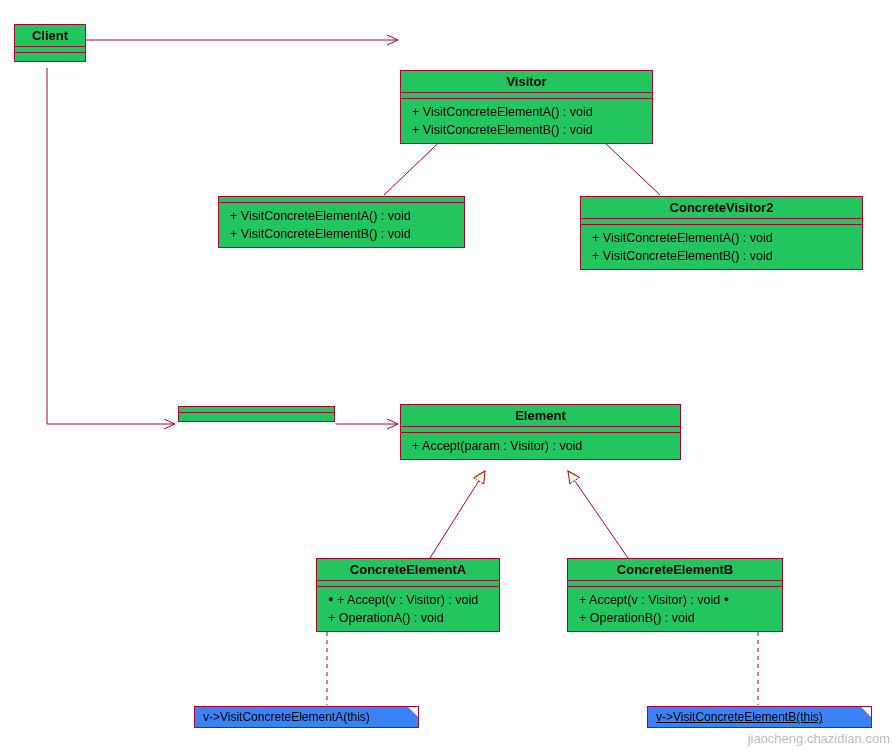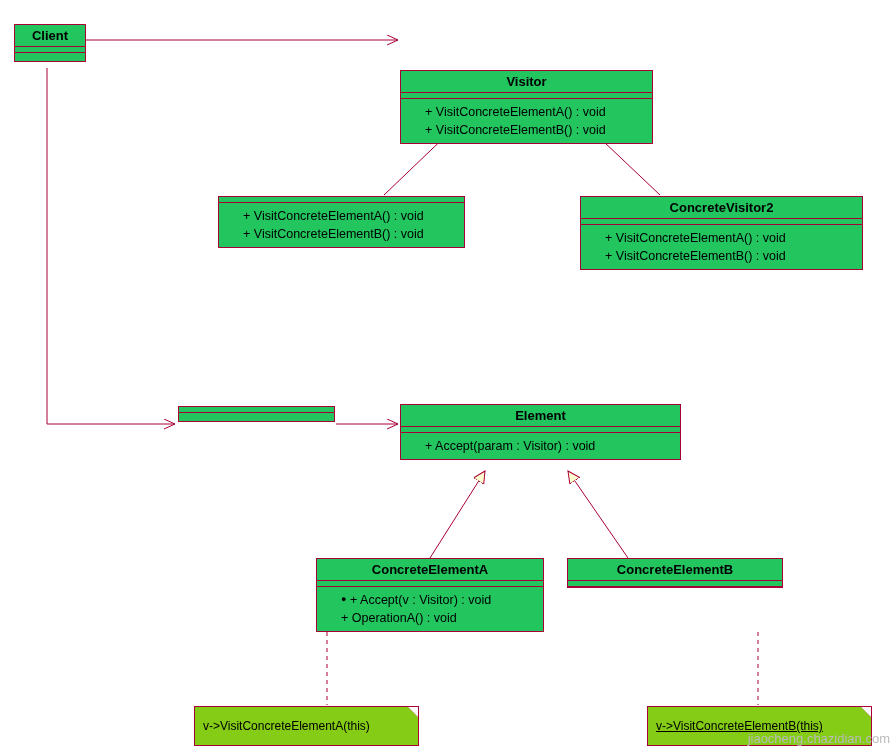--- a/index.html
+++ b/index.html
@@ -24,31 +24,31 @@
     font-weight: bold;
     text-align: center;
     padding: 3px 10px;
     border-bottom: 1.5px solid #a80036;
   }
   .uml-attrs {
     border-bottom: 1.5px solid #a80036;
     min-height: 6px;
   }
   .uml-ops {
-    padding: 4px 24px;
+    padding: 4px 11px;
     min-height: 8px;
     font-size: 12.5px;
     line-height: 1.45;
   }
   .uml-ops > div { white-space: nowrap; }
   .note {
     position: absolute;
-    background: #84cc16;
+    background: #3b82f6;
     border: 1px solid #a80036;
-    padding: 12px 8px;
+    padding: 3px 8px;
     font-size: 12px;
   }
   .note::after {
     content: "";
     position: absolute;
     right: -1px;
     top: -1px;
     width: 0; height: 0;
     border-left: 12px solid transparent;
     border-top: 12px solid #a80036;
@@ -155,32 +155,36 @@
 </div>
 
 <div class="uml-class" style="left:400px; top:404px; width:281px;">
   <div class="uml-name">Element</div>
   <div class="uml-attrs"></div>
   <div class="uml-ops">
     <div>+ Accept(param : Visitor) : void</div>
   </div>
 </div>
 
-<div class="uml-class" style="left:316px; top:558px; width:228px;">
+<div class="uml-class" style="left:316px; top:558px; width:184px;">
   <div class="uml-name">ConcreteElementA</div>
   <div class="uml-attrs"></div>
   <div class="uml-ops">
     <div><span class="dot">●</span><span>+ Accept(v : Visitor) : void</span></div>
     <div>+ OperationA() : void</div>
   </div>
 </div>
 
 <div class="uml-class" style="left:567px; top:558px; width:216px;">
   <div class="uml-name">ConcreteElementB</div>
   <div class="uml-attrs"></div>
+  <div class="uml-ops">
+    <div><span>+ Accept(v : Visitor) : void</span><span class="dot" style="text-align:right;">●</span></div>
+    <div>+ OperationB() : void</div>
+  </div>
 </div>
 
 <div class="note" style="left:194px; top:706px; width:225px;">
   <span>v-&gt;VisitConcreteElementA(this)</span>
 </div>
 <div class="note" style="left:647px; top:706px; width:225px;text-decoration:underline;">
   <span>v-&gt;VisitConcreteElementB(this)</span>
 </div>
 
 <div class="watermark">jiaocheng.chazidian.com</div>

